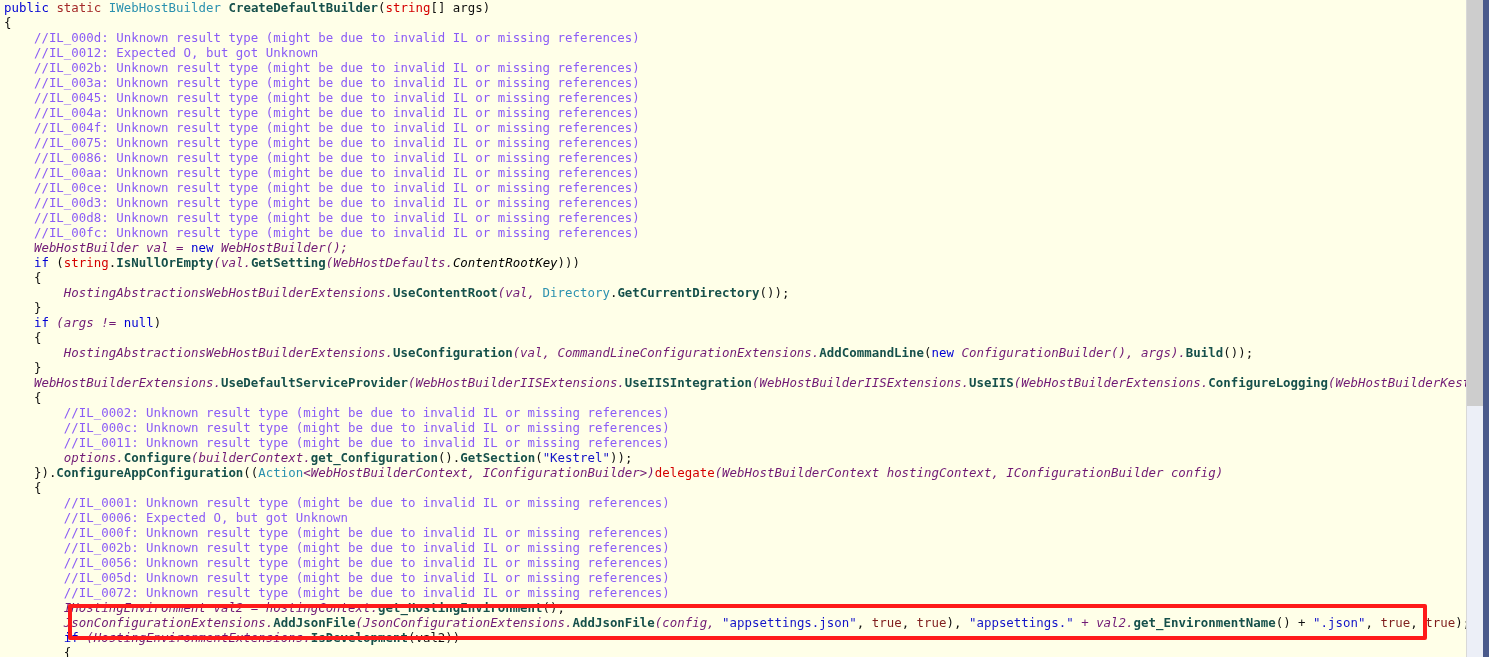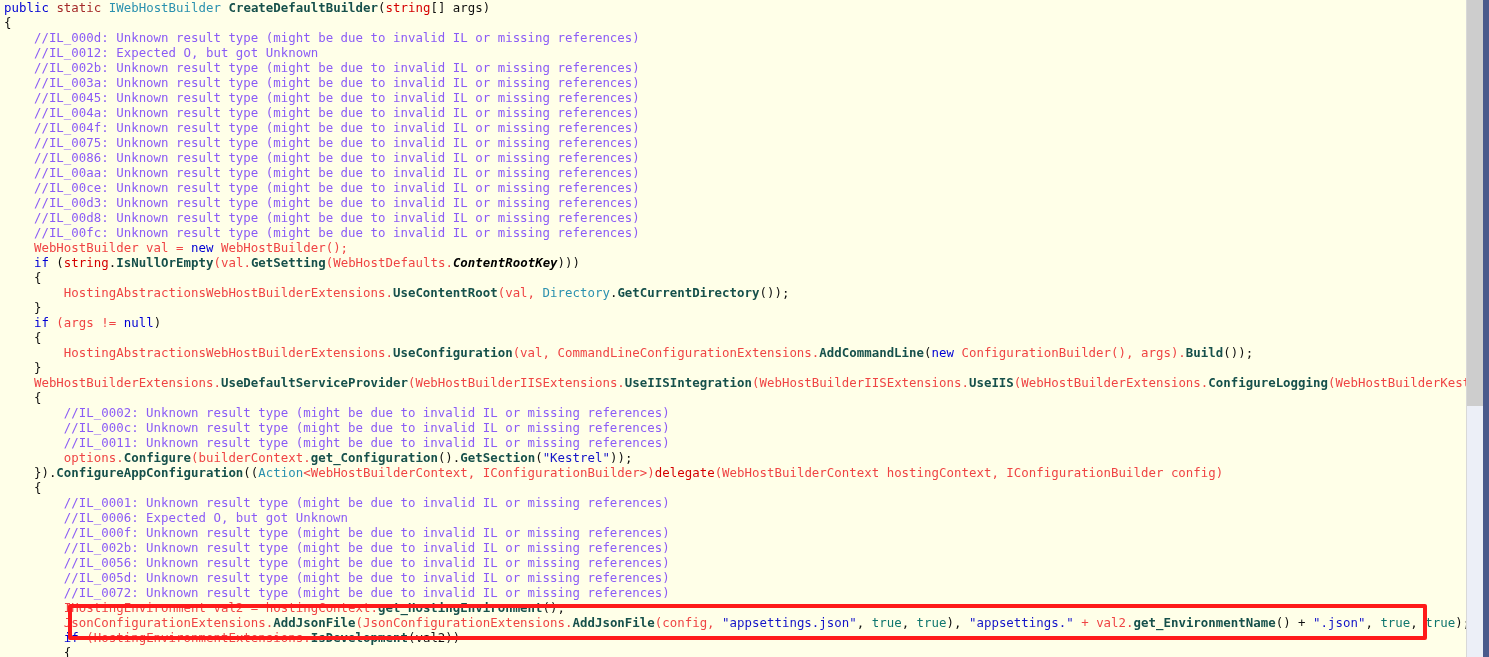--- a/index.html
+++ b/index.html
@@ -52,24 +52,24 @@
   }
 
   
   .kw       { color: #0000d4; }            
   .kw-mod   { color: #a52a2a; }            
   .kw-type  { color: #d40000; }            
   .type     { color: #2b91af; }
   .meth     { color: #16504b; font-weight: bold; }  
   .cmt      { color: #8b5cf6; }            
   .str      { color: #1414c8; }            
-  .lit      { color: #0f766e; }            
-  .id       { color: #ef4444; }
+  .lit      { color: #7f1d1d; }            
+  .id       { color: #701a75; font-style: italic; }
   .pnc      { color: #101010; }
-  .italic   { font-style: italic; font-weight: bold; }
+  .italic   { font-style: italic; }
 
   
   #annotation-box {
     position: absolute;
     left: 68px;
     top: 604px;
     width: 1359px;
     height: 36px;
     border: 4px solid #ff1a1a;
     border-radius: 2px;

